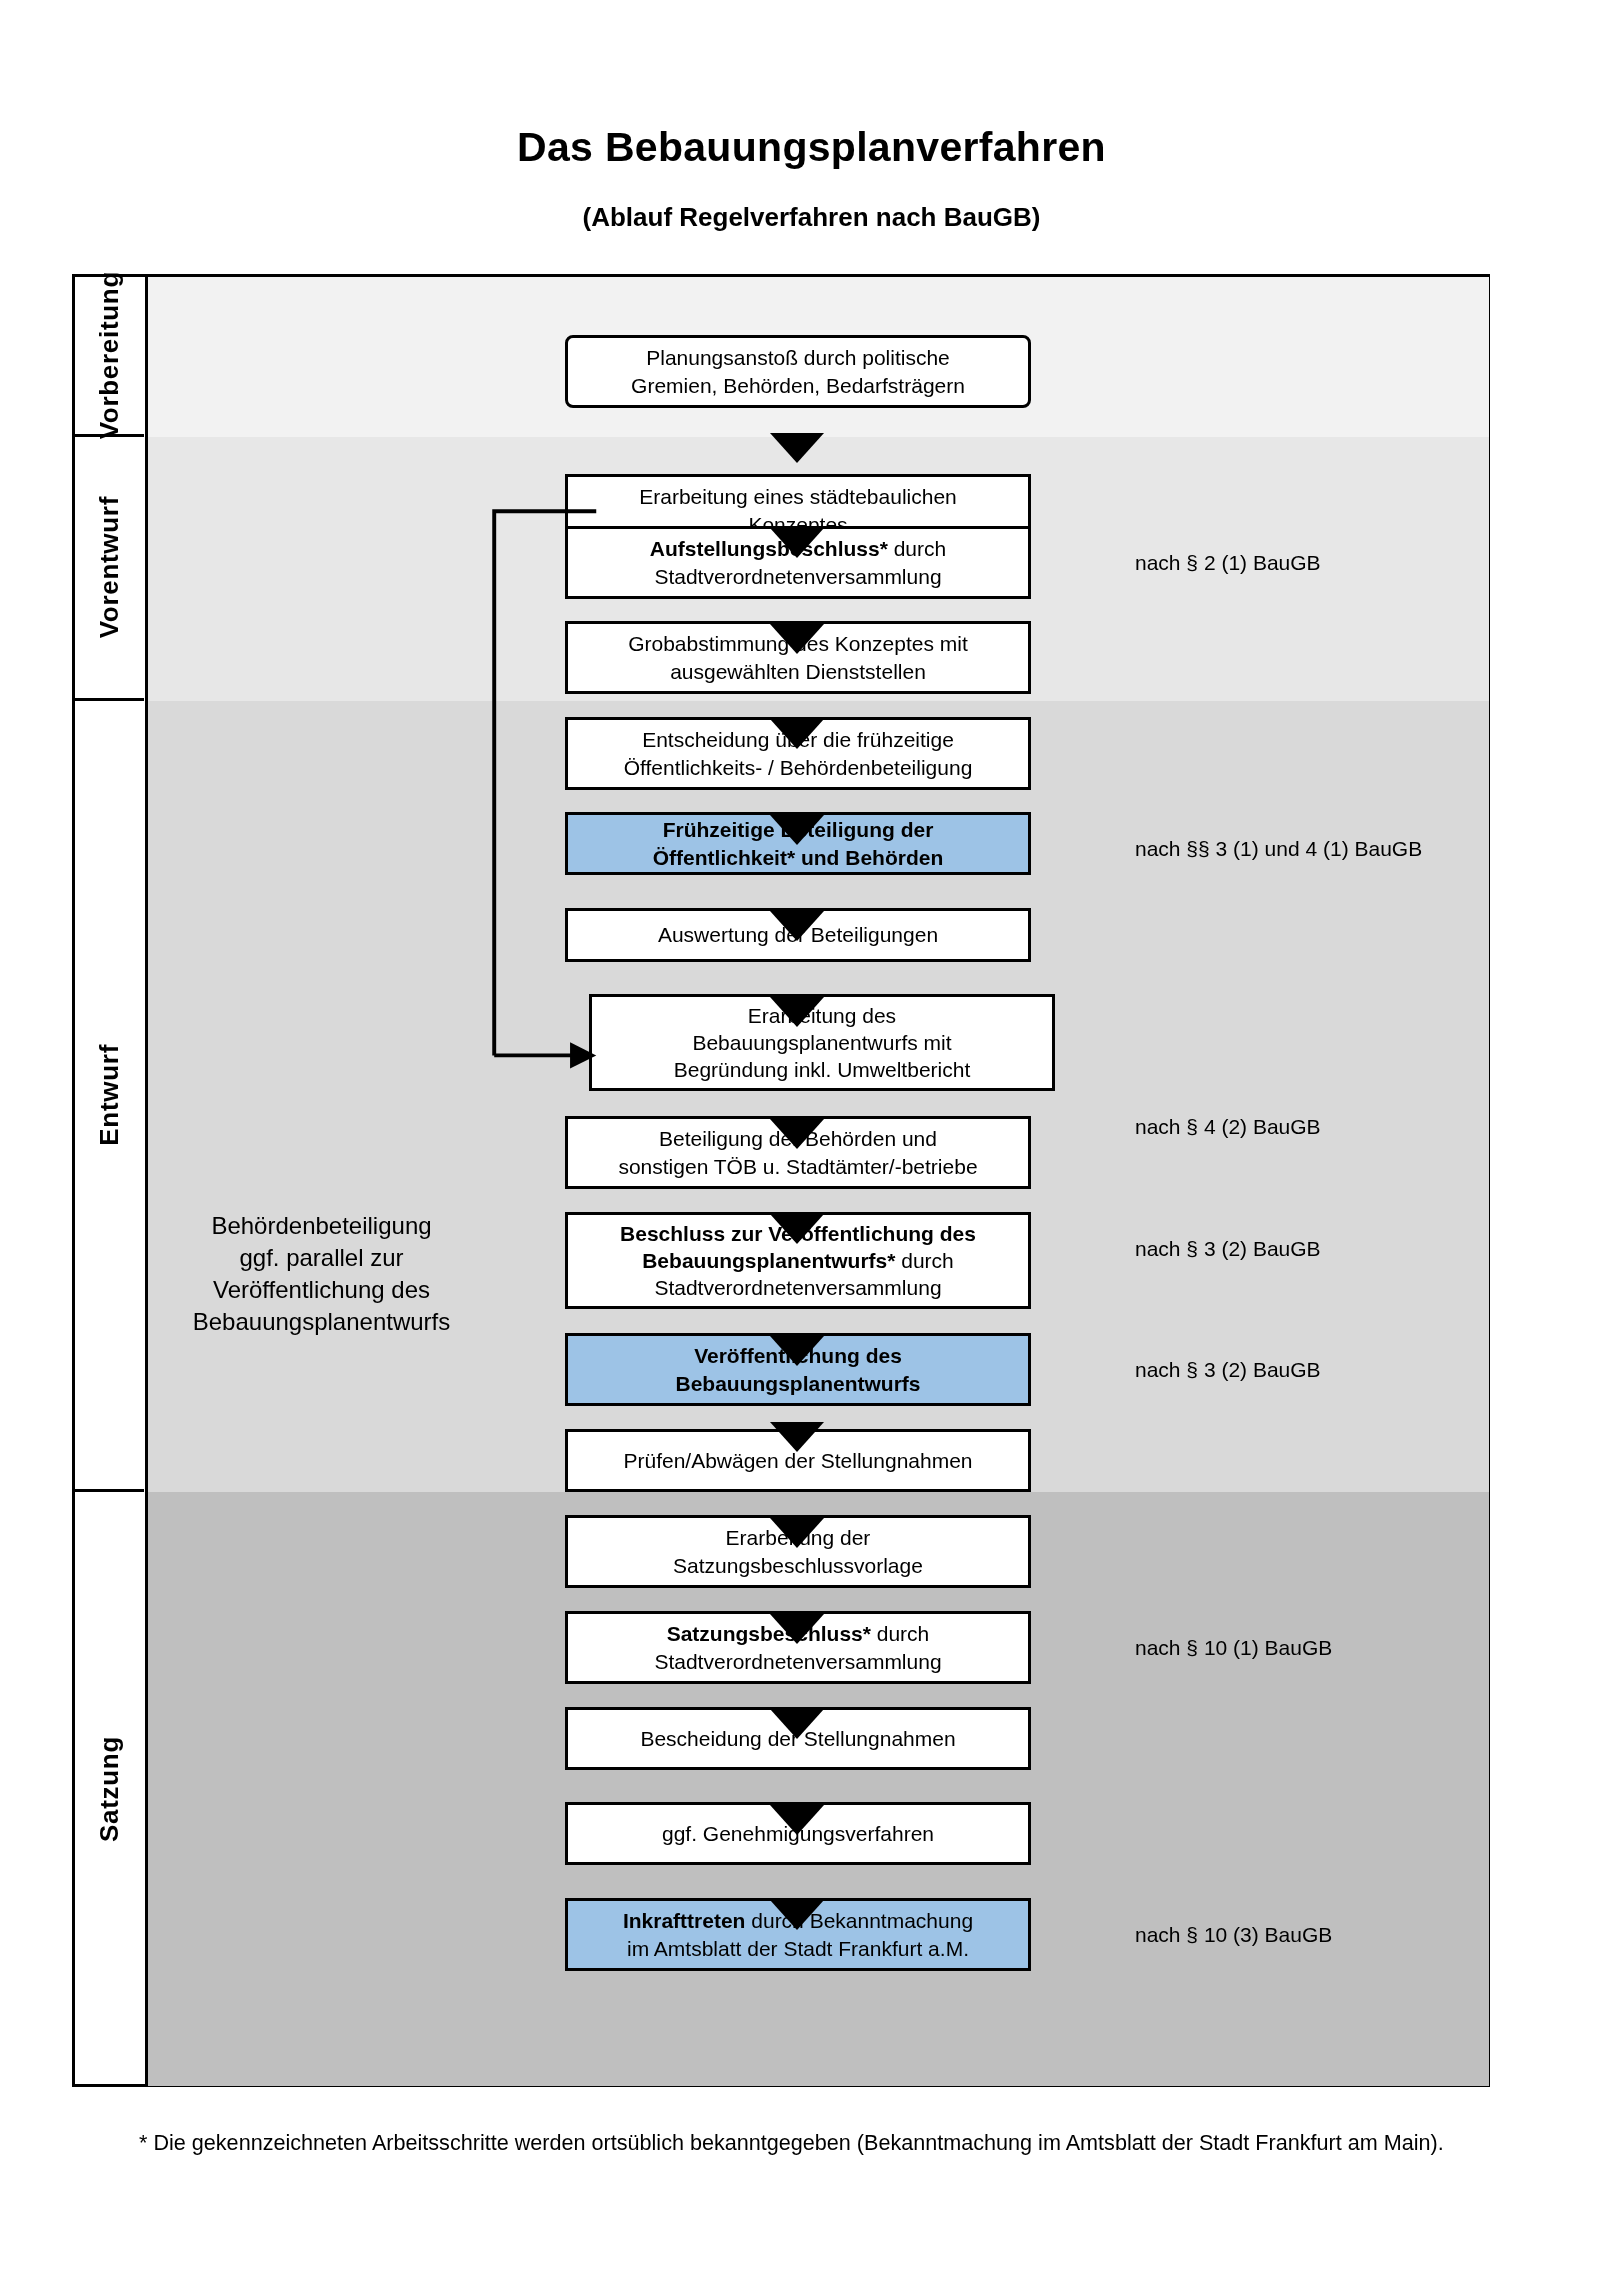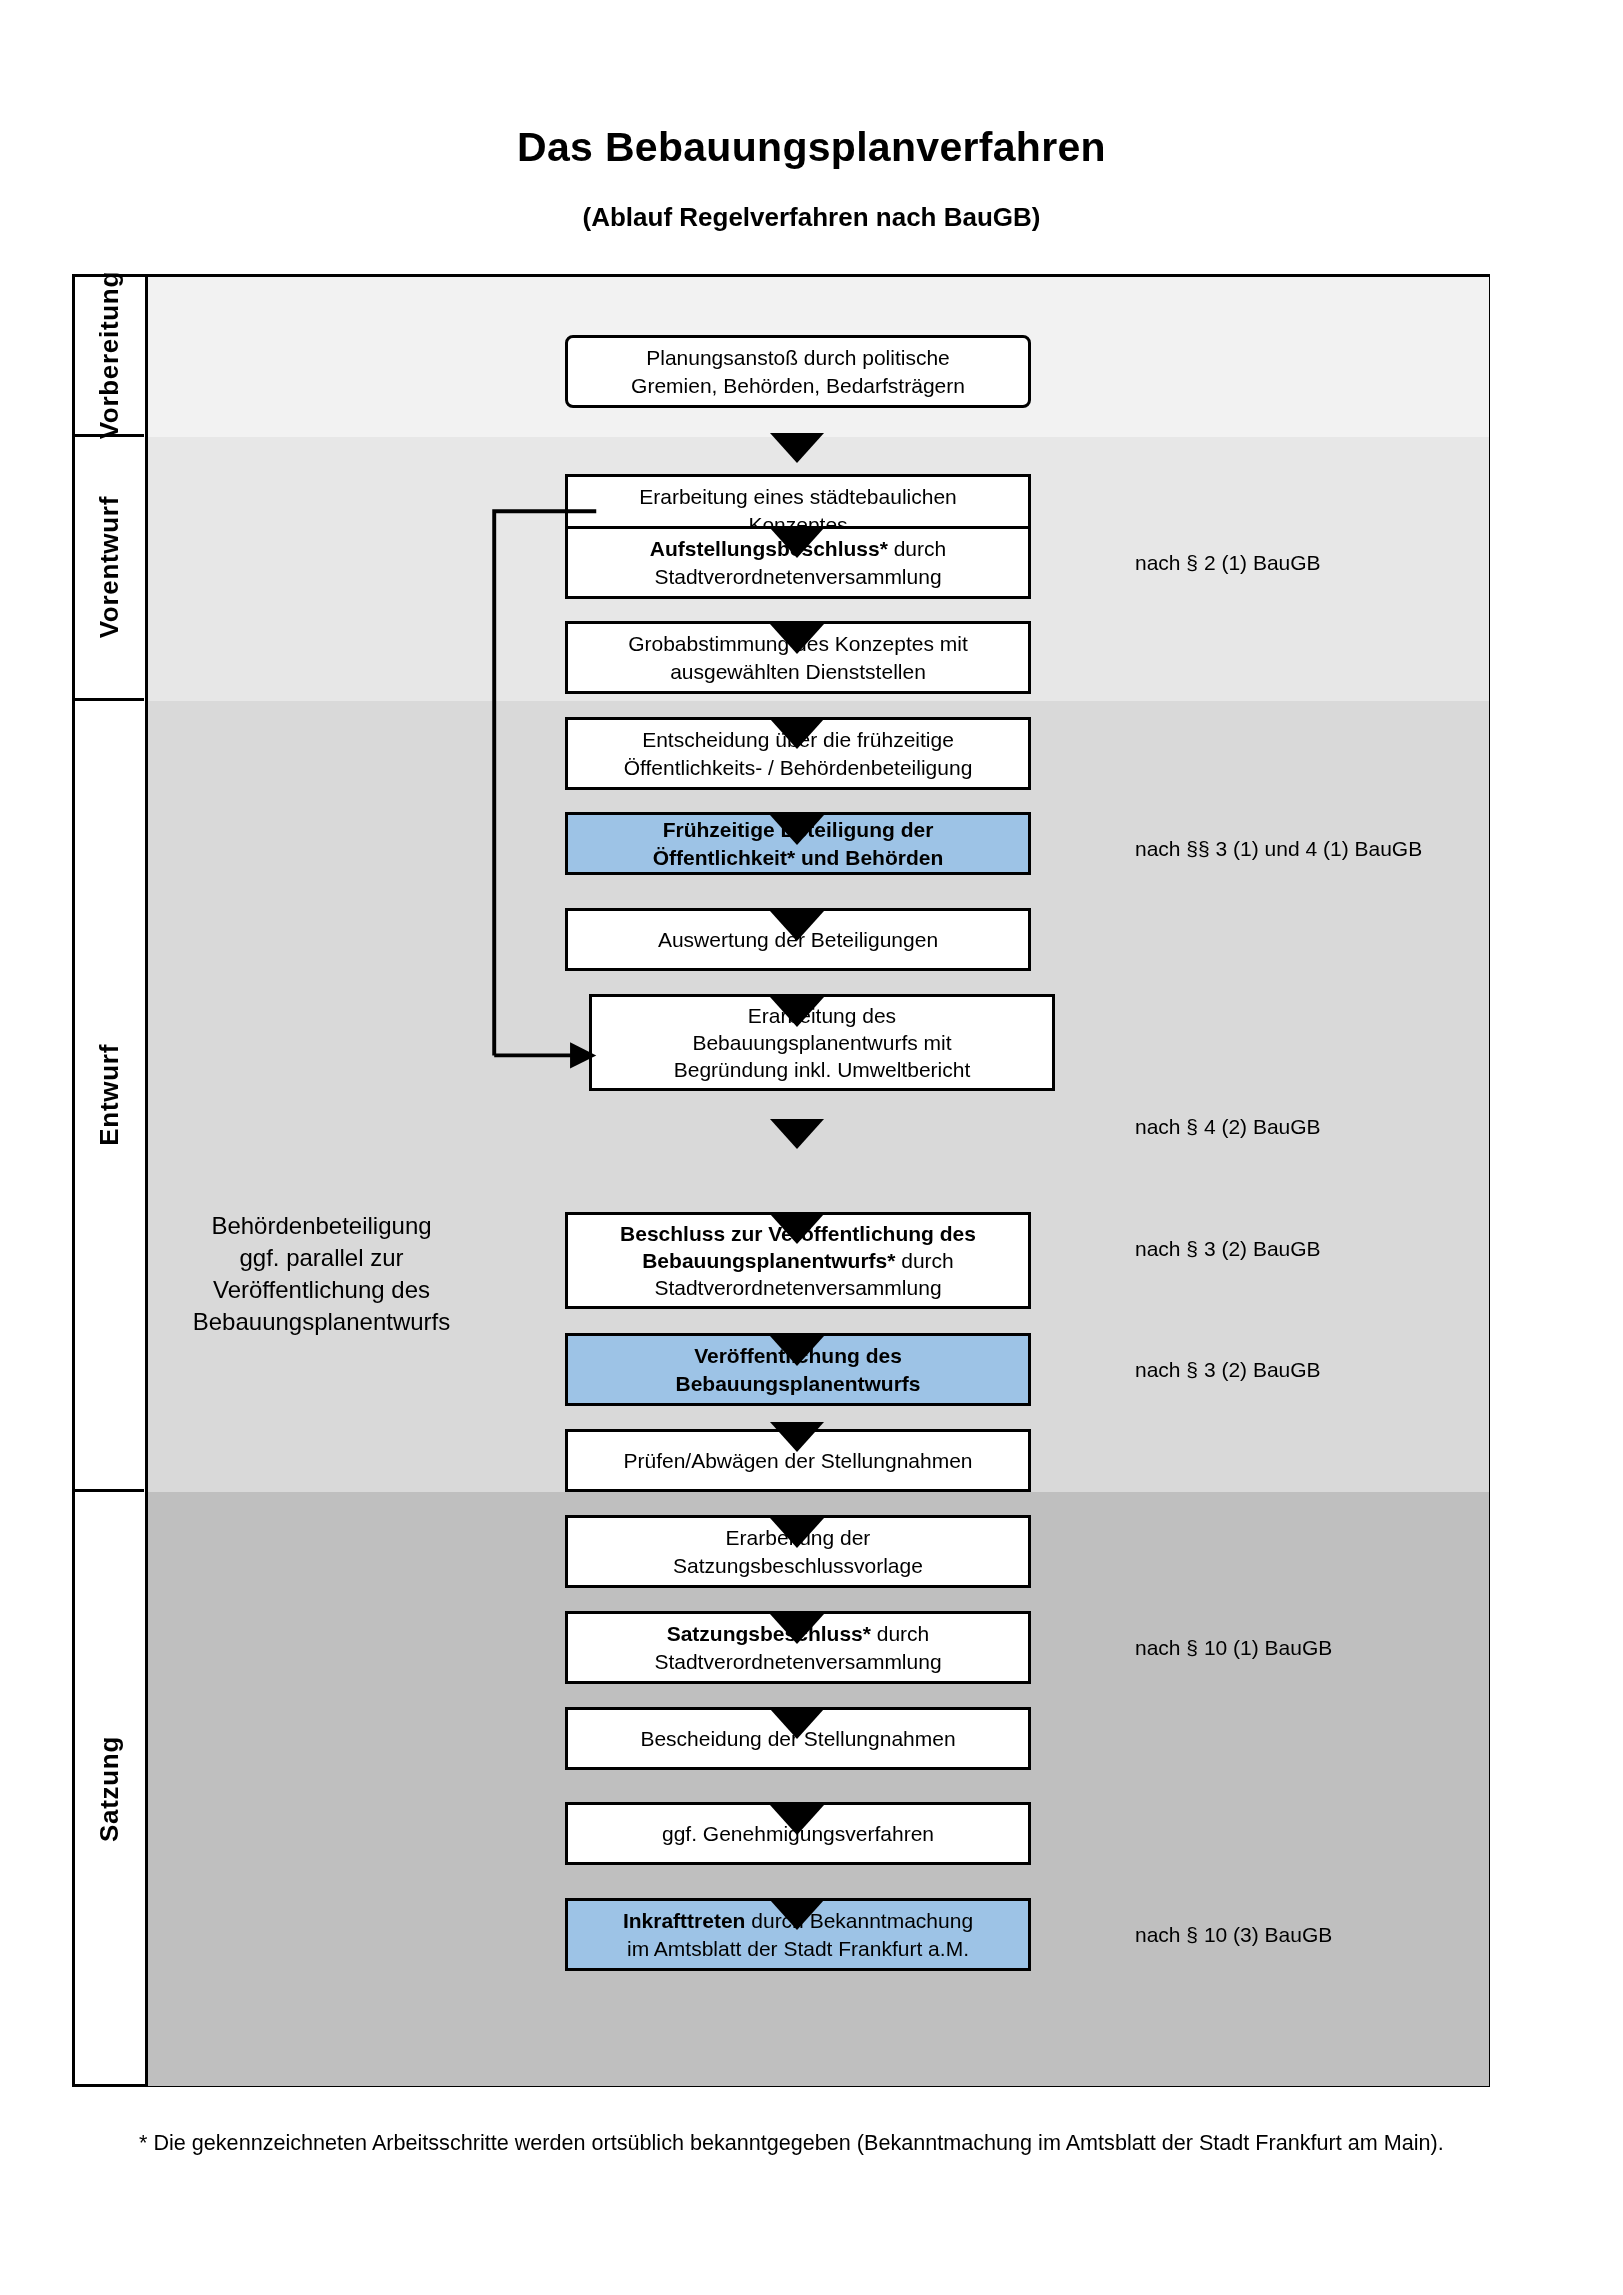--- a/index.html
+++ b/index.html
@@ -253,34 +253,40 @@
     </div>
   </div>
 
   <div class="flow-box highlight" style="top:535px;height:63px;">
     <div class="txt">
       <span>Frühzeitige Beteiligung der</span><br>
       <span>Öffentlichkeit* und Behörden</span>
     </div>
   </div>
 
-  <div class="flow-box" style="top:631px;height:63px;">
+  <div class="flow-box" style="top:631px;height:54px;">
     <div class="txt">
       <span>Auswertung der Beteiligungen</span>
     </div>
   </div>
 
   <div class="flow-box" style="top:717px;height:97px;margin-left:24px;">
     <div class="txt">
       <span>Erarbeitung des</span><br>
       <span>Bebauungsplanentwurfs mit</span><br>
       <span>Begründung inkl. Umweltbericht</span>
     </div>
   </div>
 
+  <div class="flow-box" style="top:839px;height:73px;">
+    <div class="txt">
+      <span>Beteiligung der Behörden und</span><br>
+      <span>sonstigen TÖB u. Stadtämter/-betriebe</span>
+    </div>
+  </div>
 
   <div class="flow-box" style="top:935px;height:97px;">
     <div class="txt">
       <span class="b">Beschluss zur Veröffentlichung des</span><br>
       <span class="b">Bebauungsplanentwurfs*</span><span> durch</span><br>
       <span>Stadtverordnetenversammlung</span>
     </div>
   </div>
 
   <div class="flow-box highlight" style="top:1056px;height:73px;">

